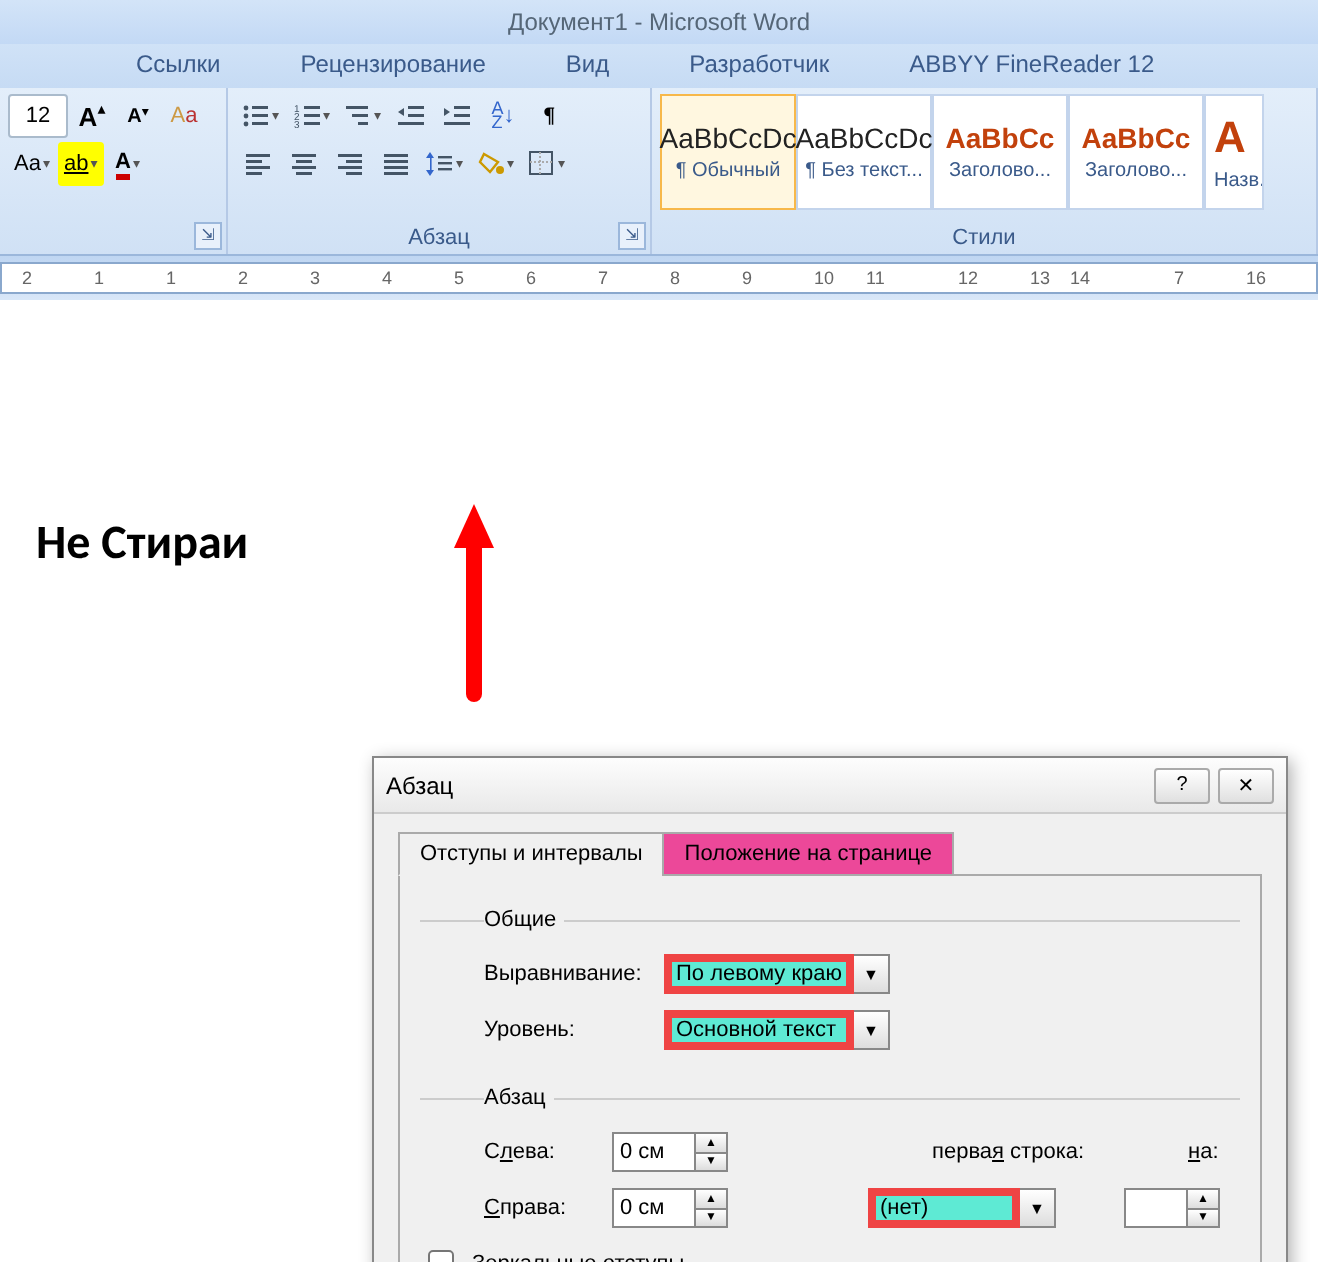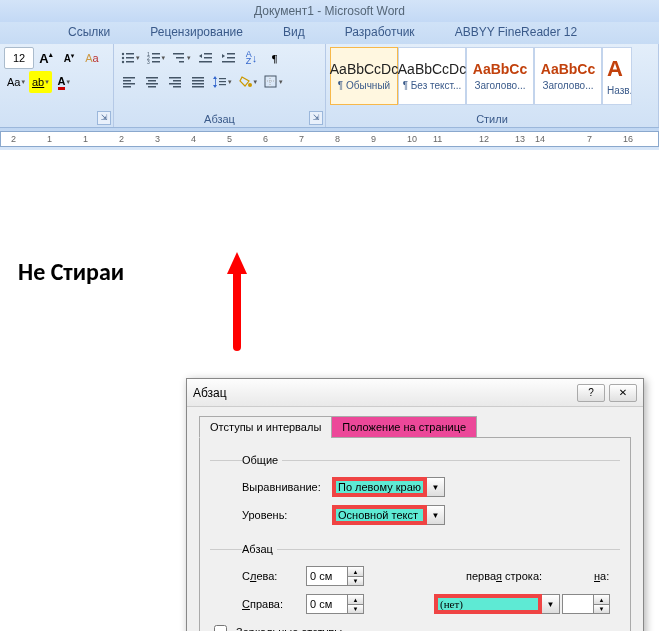--- a/index.html
+++ b/index.html
@@ -352,21 +352,21 @@
           <div class="fr">
             <div class="col" style="width:88px"><label><u>С</u>права:</label></div>
             <div class="col" style="width:120px"><div class="spin">
                   <input value="0 см" style="">
                   <div class="sp-btns">
                     <div>▲</div>
                     <div>▼</div>
                   </div>
                 </div></div>
             <div class="col" style="width:120px"><div class="combo">
-                  <input style="width: 108px; font-family: Liberation Serif, serif;" value="(нет)">
+                  <input style="width: 76px;" value="(нет)">
                   <div class="cb-btn">▼</div>
                 </div></div>
             <div class="col"><div class="spin">
                   <input style="width: 32px;" value="">
                   <div class="sp-btns">
                     <div>▲</div>
                     <div>▼</div>
                   </div>
                 </div></div>
           </div>

